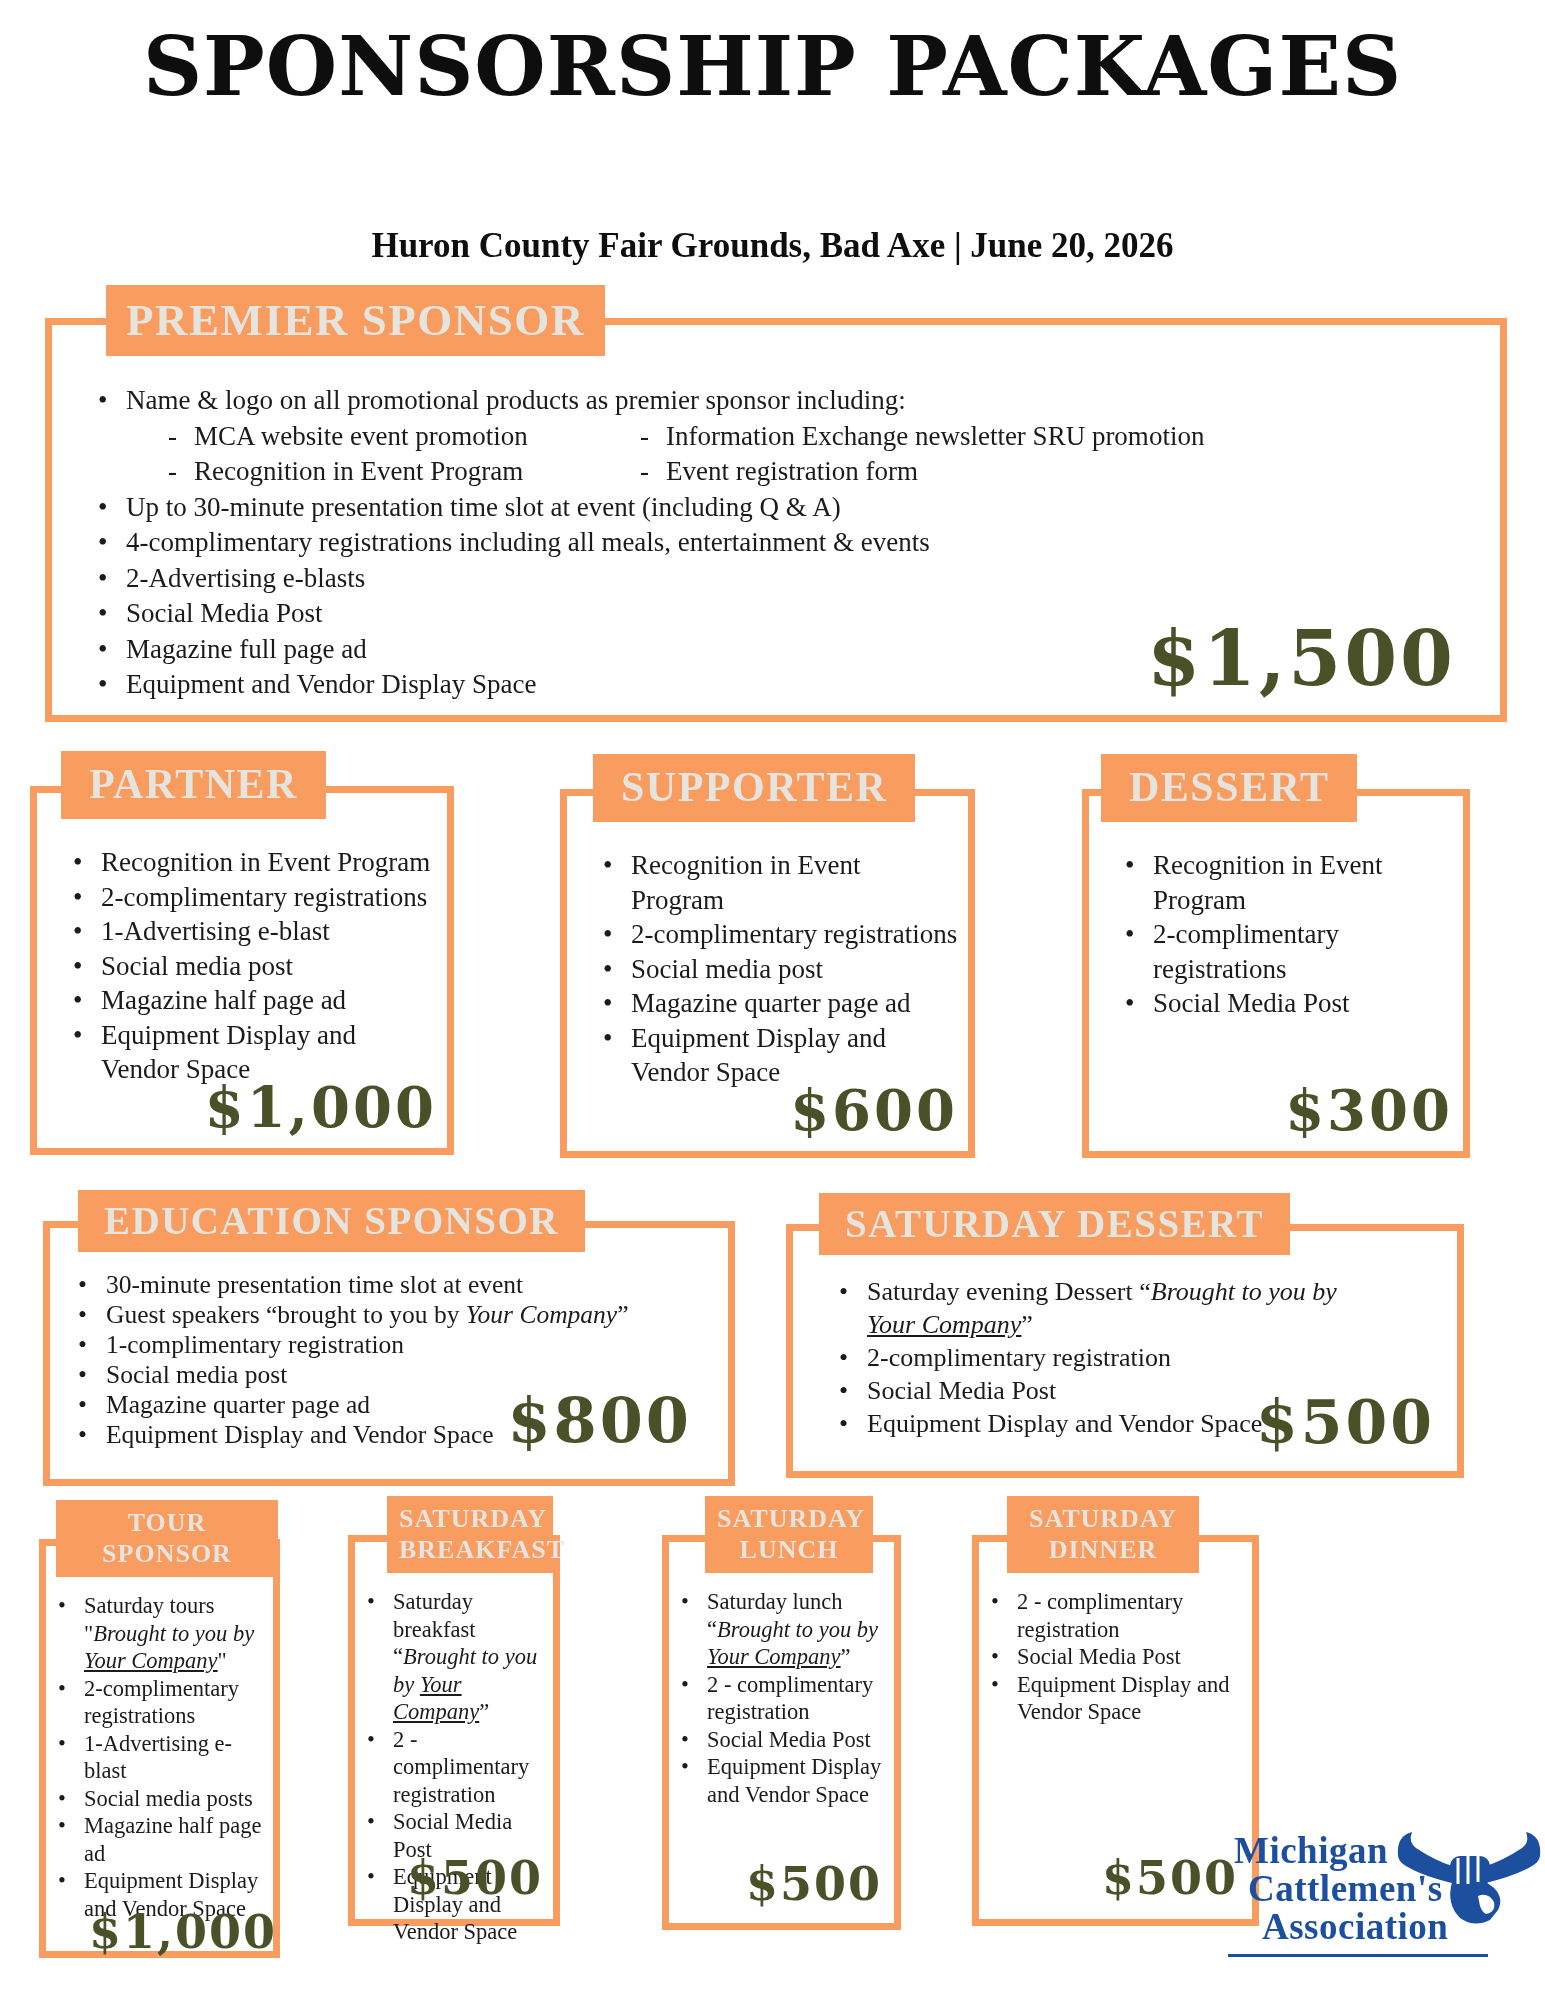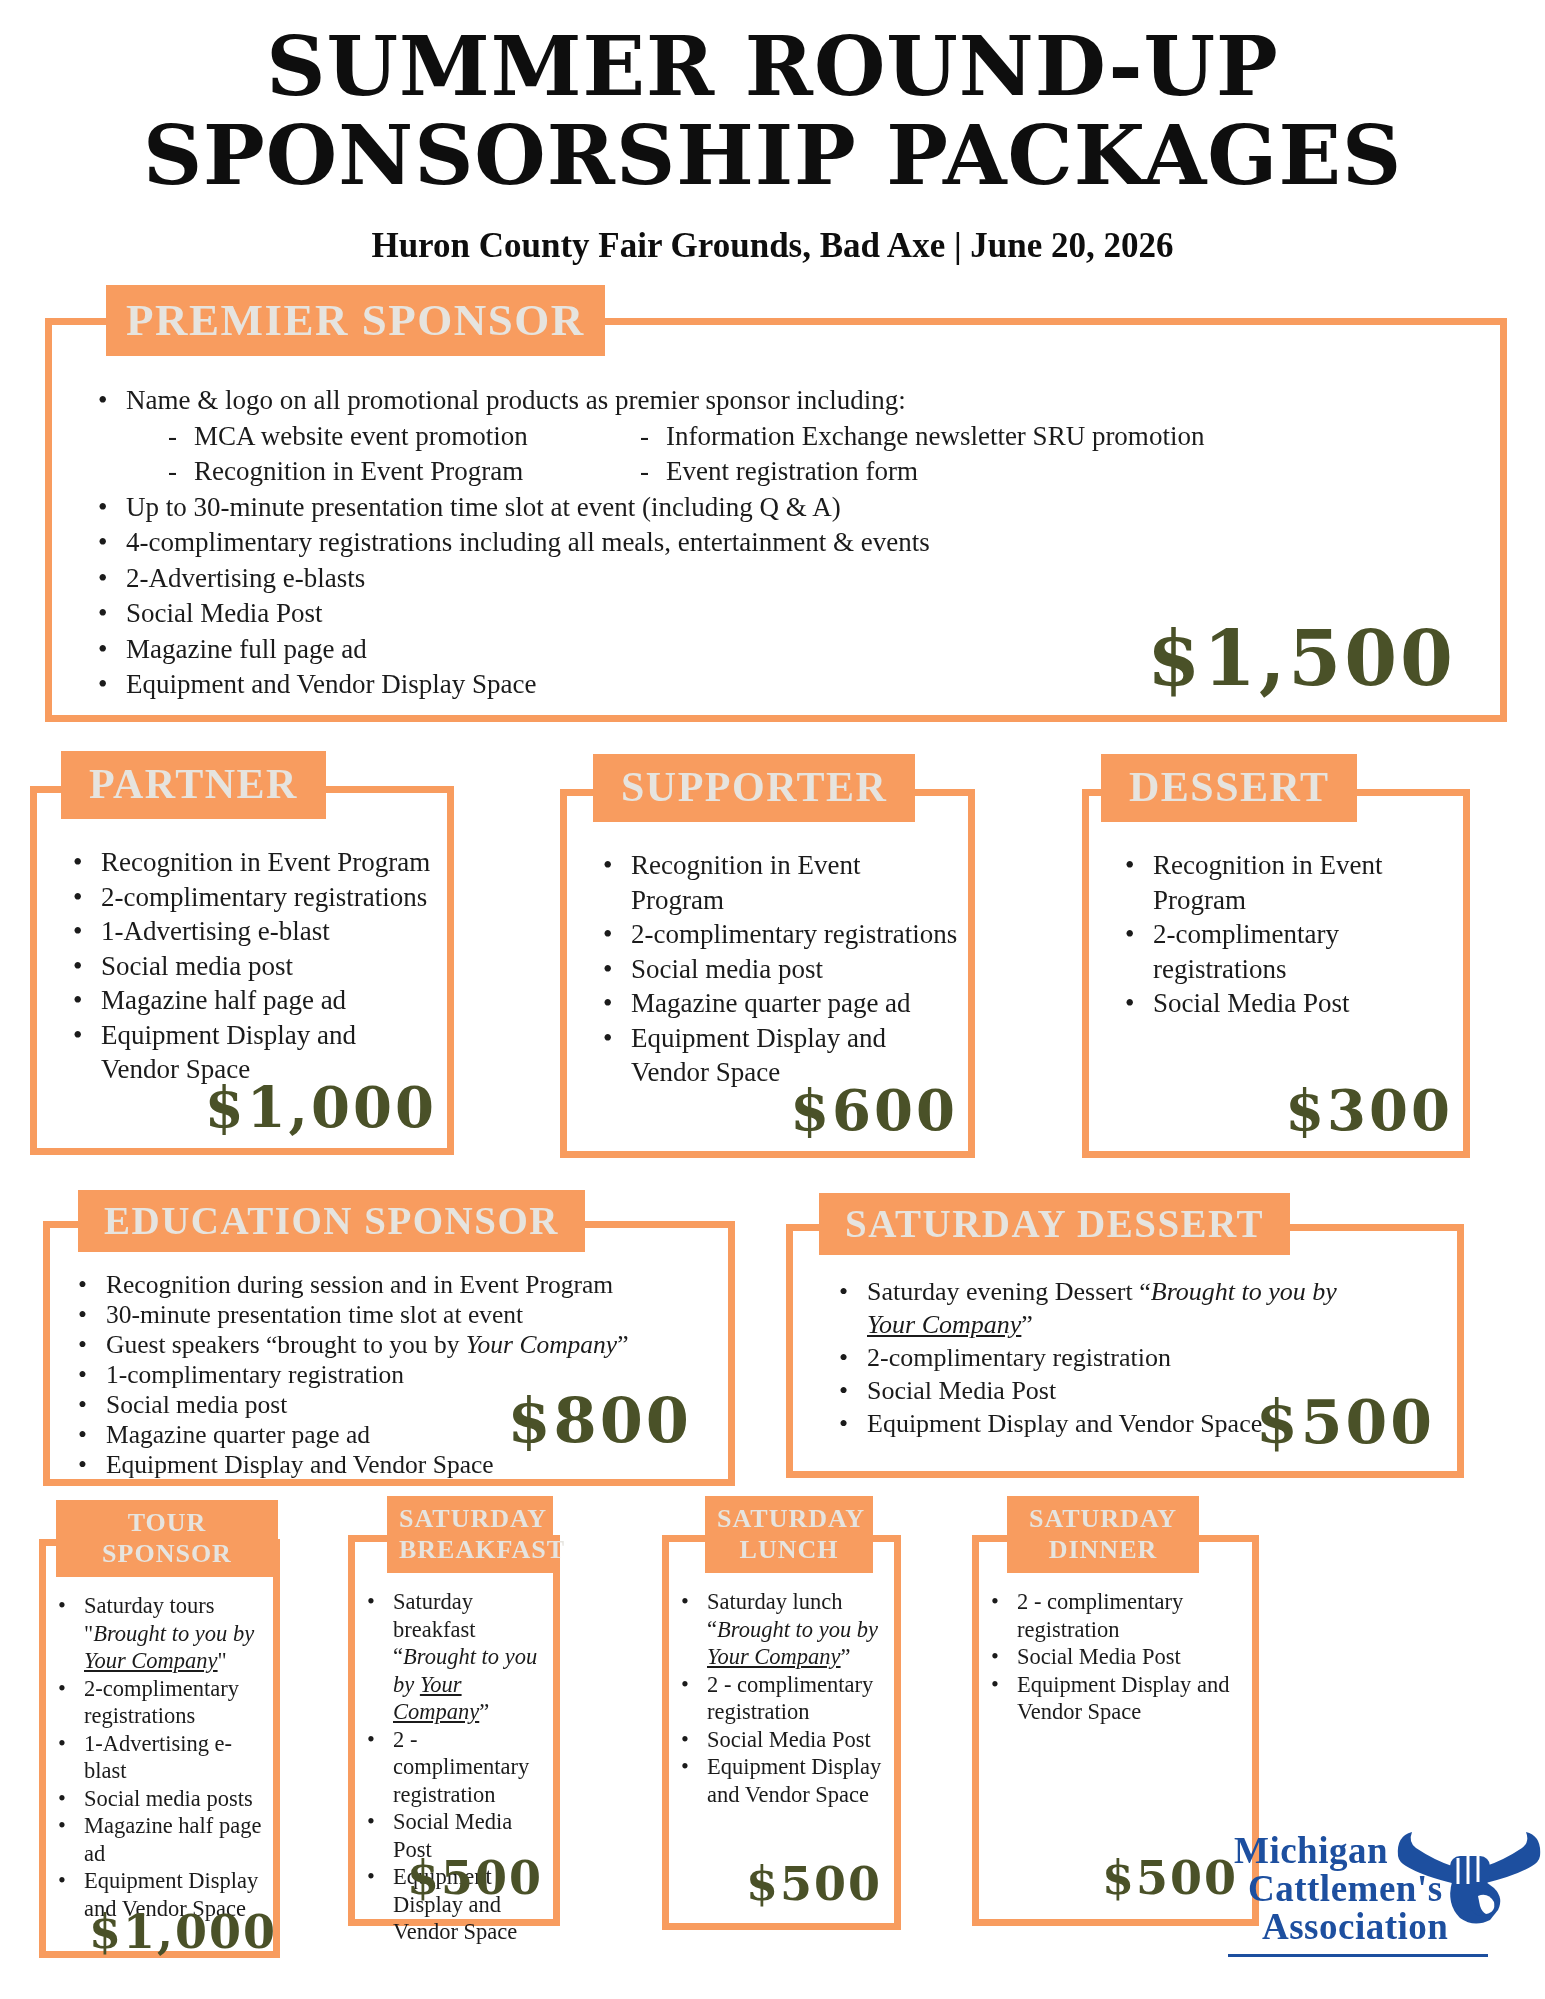--- a/index.html
+++ b/index.html
@@ -98,21 +98,20 @@
     letter-spacing:0.5px;
   }
   .logo-text .l2{margin-left:14px}
   .logo-text .l3{margin-left:28px}
   .logo-underline{position:absolute;left:0;top:132px;width:260px;height:3px;background:var(--blue)}
 </style>
 </head>
 <body>
 
 <h1 class="title">
-  <span class="tline">SUMMER ROUND-UP</span>
   <span class="tline">SPONSORSHIP PACKAGES</span>
 </h1>
 <div class="subtitle">Huron County Fair Grounds, Bad Axe | June 20, 2026</div>
 
 <section class="card premier">
   <div class="card-header">PREMIER SPONSOR</div>
   <div class="content">
     <ul class="bullets">
         <li>Name &amp; logo on all promotional products as premier sponsor including:</li>
       </ul>
@@ -176,21 +175,20 @@
         <li>Social Media Post</li>
       </ul>
   </div>
   <div class="price">$300</div>
 </section>
 
 <section class="card education row3">
   <div class="card-header">EDUCATION SPONSOR</div>
   <div class="content">
     <ul class="bullets">
-        <li>Recognition during session and in Event Program</li>
         <li>30-minute presentation time slot at event</li>
         <li><span>Guest speakers “brought to you by </span><span class="seg-i">Your Company</span><span>”</span></li>
         <li>1-complimentary registration</li>
         <li>Social media post</li>
         <li>Magazine quarter page ad</li>
         <li>Equipment Display and Vendor Space</li>
       </ul>
   </div>
   <div class="price">$800</div>
 </section>

